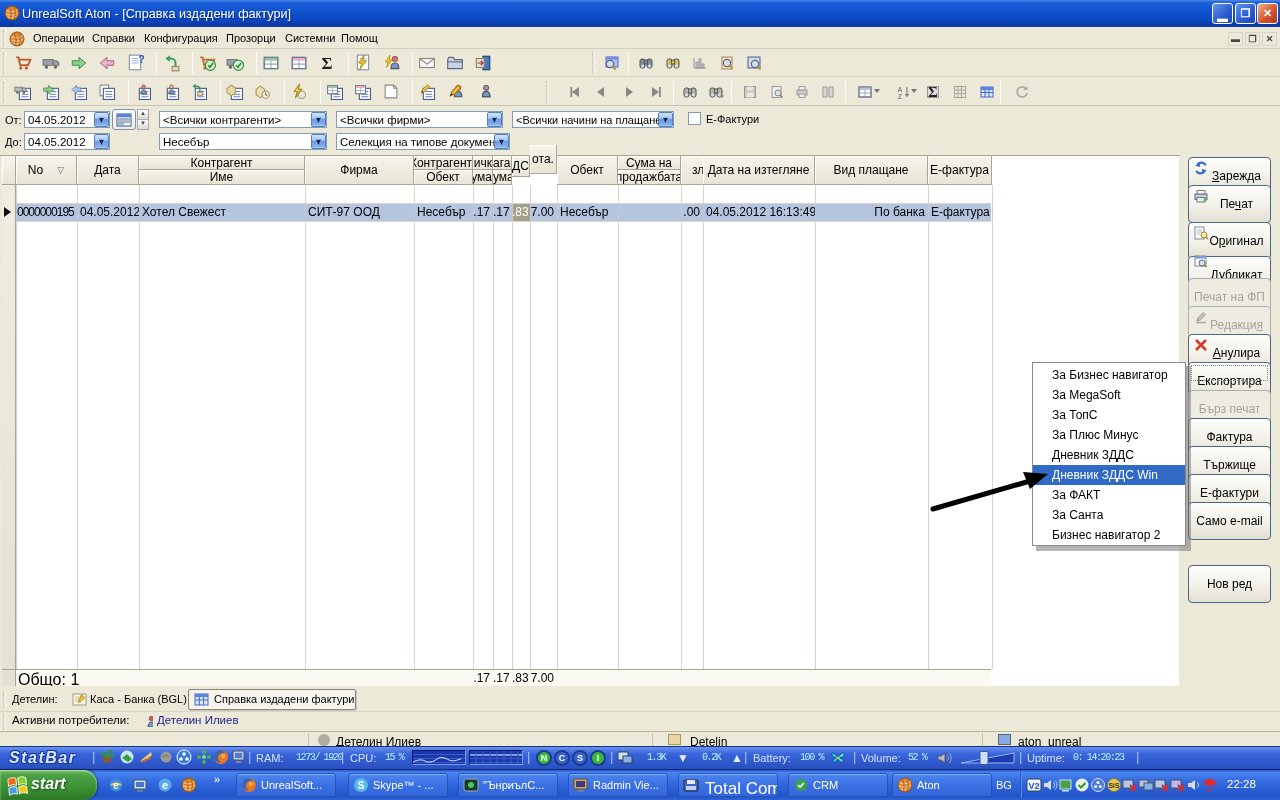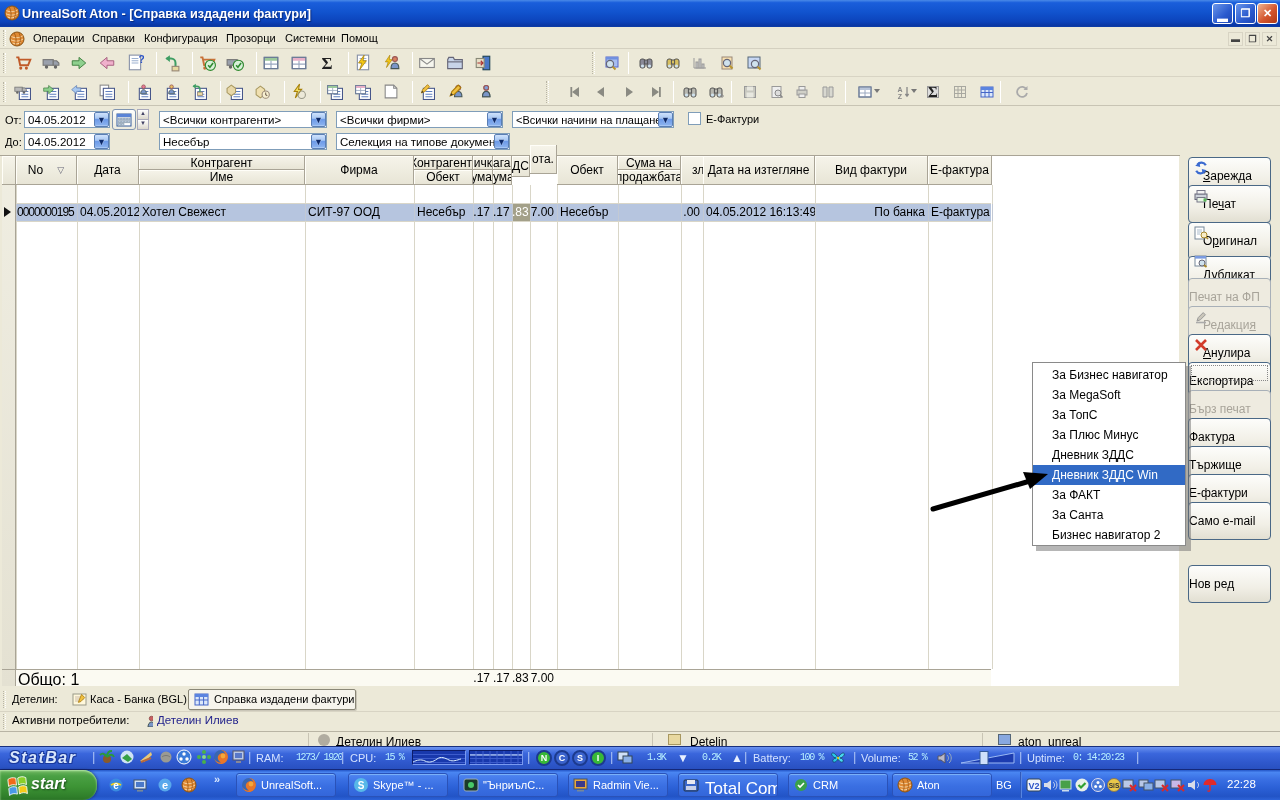--- a/index.html
+++ b/index.html
@@ -2,40 +2,40 @@
 <html><head><meta charset="utf-8"><style>
 
 *{margin:0;padding:0;box-sizing:border-box}
 html,body{width:1280px;height:800px;overflow:hidden;background:#ece9d8;font-family:"Liberation Sans",sans-serif;position:relative}
 div{position:absolute}
 .ic{position:absolute}
 .sep{width:1px;background:#cbc7b8;border-right:1px solid #fff}
 .grip{width:3px;border-left:1px dotted #b8b4a4;border-right:1px dotted #fff}
 .cbx{border:1px solid #7f9db9;background:#fff}
 .ddl{width:15px;background:linear-gradient(180deg,#cfe2fc 0%,#a8c8f4 40%,#6c9ae8 50%,#88b0ee 90%,#b8d4f8 100%);border:1px solid #5a7eb4;border-radius:2px;color:#0c2a6a;display:flex;align-items:center;justify-content:center;font-size:9px;text-shadow:0 0 1px #fff}
-.btn{left:1188px;width:83px;height:38px;border:1px solid #4a6886;border-radius:4px;background:linear-gradient(180deg,#fdfdfb,#f1efe6 60%,#e2dfd2);font-size:12px;color:#000;display:flex;align-items:center;}
+.btn{left:1188px;width:83px;height:38px;border:1px solid #4a6886;border-radius:4px;background:linear-gradient(180deg,#fdfdfb,#f1efe6 60%,#e2dfd2);font-size:12px;color:#000;display:flex;align-items:center;justify-content:center}
 .btn u{text-decoration:underline}
 .btn.dis{color:#a8a49a;border-color:#a8b0b8;background:#eeebe0}
 .hdr{background:linear-gradient(180deg,#f6f4ea,#e8e5d6);border-right:1px solid #a9a496;border-bottom:1px solid #a9a496;box-shadow:inset 1px 1px 0 #fffef8;font-size:12px;color:#000;display:flex;align-items:center;justify-content:center;overflow:hidden;white-space:nowrap}
 .cell{font-size:12px;white-space:nowrap;overflow:hidden}
 .vline{width:1px;background:#d9d6c8}
 .menu-it{font-size:11px;color:#000}
 .lcd{font-family:"Liberation Mono",monospace;font-size:10px;color:#b8f0ff;letter-spacing:-1.4px}
 .sblab{font-size:11px;color:#d4e2ff}
 .sbsep{color:#a8c0f4;font-size:13px}
 
 </style></head><body>
 <div style="left:0;top:0;width:1280px;height:27px;background:linear-gradient(180deg,#4a8ae8 0%,#1a5edb 10%,#1153ce 45%,#0c43bb 80%,#0a37a4 94%,#0d3ea8 100%)"></div>
 <svg style="position:absolute;left:4px;top:5px" width="16" height="16" viewBox="0 0 16 16">
     <circle cx="8" cy="8" r="7" fill="#e08a34"></circle>
     <circle cx="8" cy="8" r="7" fill="none" stroke="#8a5212"></circle>
     <path d="M2.6 5.6c3 1.6 8 1.6 11-.8M2 8.8c4 2 8.5 1.6 12-.8M3.6 12c3 1.4 6.4 1 8.4-.8" stroke="#f8d8a8" stroke-width="1" fill="none"></path>
     <path d="M5.2 2c2 3 2.4 8 1.4 11.6M9.8 1.4c2 3.5 2 9 .4 12.8" stroke="#a05a16" stroke-width="0.9" fill="none"></path>
   </svg>
-<div style="left:22px;top:7px;font-size:12.7px;font-weight:bold;color:#fff;text-shadow:1px 1px 1px #0a2a7a;letter-spacing:0px">UnrealSoft Aton - [Справка издадени фактури]</div>
+<div style="left:22px;top:7px;font-size:12.7px;font-weight:normal;color:#fff;text-shadow:1px 1px 1px #0a2a7a;letter-spacing:0px">UnrealSoft Aton - [Справка издадени фактури]</div>
 <div style="left:1212px;top:3px;width:21px;height:21px;border:1px solid #fff;border-radius:3px;background:linear-gradient(135deg,#6a96ea,#2a5ace 60%,#1e46b4);color:#fff;font-size:11px;font-weight:bold;display:flex;align-items:center;justify-content:center">
     <span style="margin-top:8px">▬</span>
   </div>
 <div style="left:1235px;top:3px;width:21px;height:21px;border:1px solid #fff;border-radius:3px;background:linear-gradient(135deg,#6a96ea,#2a5ace 60%,#1e46b4);color:#fff;font-size:11px;font-weight:bold;display:flex;align-items:center;justify-content:center">❐</div>
 <div style="left:1257px;top:3px;width:21px;height:21px;border:1px solid #fff;border-radius:3px;background:linear-gradient(135deg,#f0b490,#d4562e 55%,#b03a16);color:#fff;font-size:11px;font-weight:bold;display:flex;align-items:center;justify-content:center">✕</div>
 <div style="left:0;top:27px;width:1280px;height:22px;background:#ece9d8;border-bottom:1px solid #d4d0c0"></div>
 <div class="grip" style="left:3px;top:30px;height:16px"></div>
 <svg style="position:absolute;left:9px;top:31px" width="16" height="16" viewBox="0 0 16 16">
     <circle cx="8" cy="8" r="7" fill="#e08a34"></circle>
     <circle cx="8" cy="8" r="7" fill="none" stroke="#8a5212"></circle>
@@ -433,21 +433,21 @@
 <div class="hdr" style="left:473px;top:170px;width:20px;height:15px;justify-content:flex-end">ума</div>
 <div class="hdr" style="left:493px;top:156px;width:19px;height:14px;justify-content:flex-start">ага</div>
 <div class="hdr" style="left:493px;top:170px;width:19px;height:15px;justify-content:flex-start">ума</div>
 <div class="hdr" style="left:512px;top:156px;width:18px;height:21px;justify-content:center">ДС</div>
 <div class="hdr" style="left:530px;top:145px;width:27px;height:29px;justify-content:center">ота.</div>
 <div class="hdr" style="left:557px;top:156px;width:61px;height:29px;justify-content:center">Обект</div>
 <div class="hdr" style="left:618px;top:156px;width:63px;height:14px;justify-content:center">Сума на</div>
 <div class="hdr" style="left:618px;top:170px;width:63px;height:15px;justify-content:center">продажбата</div>
 <div class="hdr" style="left:681px;top:156px;width:42px;height:29px;justify-content:center">зли</div>
 <div class="hdr" style="left:703px;top:156px;width:112px;height:29px;justify-content:center">Дата на изтегляне</div>
-<div class="hdr" style="left:815px;top:156px;width:113px;height:29px;justify-content:center">Вид фактури</div>
+<div class="hdr" style="left:815px;top:156px;width:113px;height:29px;justify-content:center">Вид плащане</div>
 <div class="hdr" style="left:928px;top:156px;width:64px;height:29px;justify-content:center">Е-фактура</div>
 <div class="hdr" style="left:2px;top:156px;width:14px;height:29px"></div>
 <div class="vline" style="left:16px;top:185px;height:484px"></div>
 <div class="vline" style="left:77px;top:185px;height:484px"></div>
 <div class="vline" style="left:139px;top:185px;height:484px"></div>
 <div class="vline" style="left:305px;top:185px;height:484px"></div>
 <div class="vline" style="left:414px;top:185px;height:484px"></div>
 <div class="vline" style="left:473px;top:185px;height:484px"></div>
 <div class="vline" style="left:493px;top:185px;height:484px"></div>
 <div class="vline" style="left:512px;top:185px;height:484px"></div>

